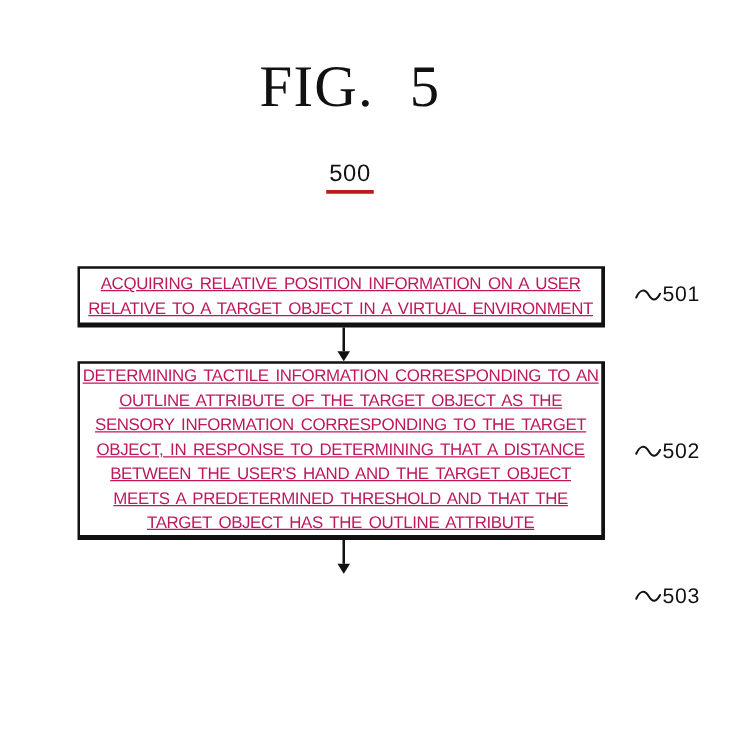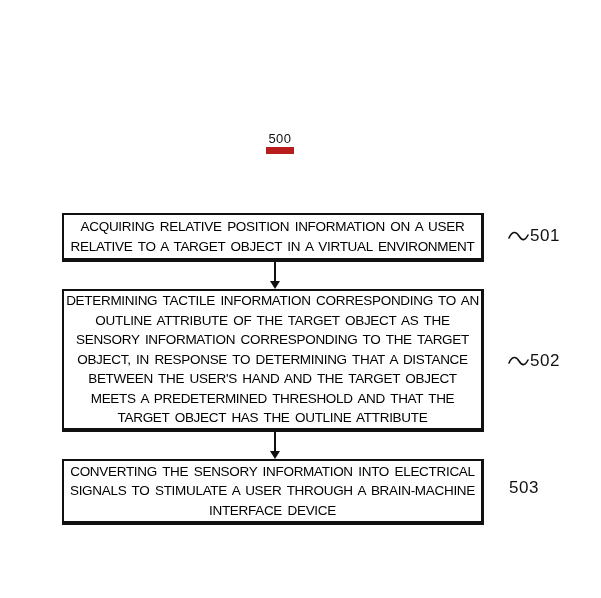--- a/index.html
+++ b/index.html
@@ -31,23 +31,23 @@
   }
   .fig-number-wrap {
     position: absolute;
     top: 129px;
     left: 0;
     width: 560px;
     text-align: center;
   }
   .fig-number {
     display: inline-block;
-    font-size: 13px;
+    font-size: 19px;
     letter-spacing: 0.5px;
-    border-bottom: 7px solid #b91c1c;
+    border-bottom: 3px solid #b91c1c;
     padding: 0 2px 1px 2px;
   }
   .step-box {
     position: absolute;
     left: 62px;
     width: 422px;
     box-sizing: border-box;
     border: 2px solid #111111;
     border-right-width: 3px;
     border-bottom-width: 4px;
@@ -56,21 +56,22 @@
     align-items: center;
     justify-content: center;
     text-align: center;
   }
   .step-text {
     font-size: 13.5px;
     line-height: 19.5px;
     letter-spacing: -0.3px;
     word-spacing: 2px;
     white-space: pre-line;
-    color: #000000;
+    color: #be185d;
+    text-decoration: underline;
   }
   .box-1 { top: 213px; height: 49px; }
   .box-2 { top: 289px; height: 143px; text-align: center; }
   .box-3 { top: 459px; height: 66px; }
 
   .flow-arrow {
     position: absolute;
     left: 269px;
     width: 12px;
     display: flex;
@@ -95,34 +96,35 @@
   .ref-label {
     position: absolute;
     left: 484px;
     display: flex;
     align-items: center;
     height: 18px;
     padding-left: 24px;
   }
   .ref-1 { top: 227px; }
   .ref-2 { top: 352px; justify-content: center; }
-  .ref-3 { top: 478px; flex-direction: column; }
+  .ref-3 { top: 468px; }
   .ref-label svg { display: block; }
   .ref-label .ref-text {
     font-size: 17px;
     letter-spacing: 0.5px;
     color: #111111;
     margin-left: 1px;
   }
 </style>
 </head>
 <body>
 
 <div class="page">
 
+  <div class="fig-title">FIG. 5</div>
 
   <div class="fig-number-wrap">
     <span class="fig-number">500</span>
   </div>
 
   <div class="step-box box-1">
     <div class="step-text">ACQUIRING RELATIVE POSITION INFORMATION ON A USER
 RELATIVE TO A TARGET OBJECT IN A VIRTUAL ENVIRONMENT</div>
   </div>
 
@@ -139,25 +141,20 @@
 BETWEEN THE USER'S HAND AND THE TARGET OBJECT
 MEETS A PREDETERMINED THRESHOLD AND THAT THE
 TARGET OBJECT HAS THE OUTLINE ATTRIBUTE</div>
   </div>
 
   <div class="flow-arrow arrow-2">
     <div class="shaft"></div>
     <div class="head"></div>
   </div>
 
-  <div class="step-box box-3">
-    <div class="step-text">CONVERTING THE SENSORY INFORMATION INTO ELECTRICAL
-SIGNALS TO STIMULATE A USER THROUGH A BRAIN-MACHINE
-INTERFACE DEVICE</div>
-  </div>
 
   <div class="ref-label ref-1">
     <svg width="21" height="14" viewBox="0 0 21 14">
       <path d="M1 9 C 4 2, 8 2, 11 7 S 17 12, 20 6" fill="none" stroke="#111111" stroke-width="1.6" stroke-linecap="round"></path>
     </svg>
     <span class="ref-text">501</span>
   </div>
 
   <div class="ref-label ref-2">
     <svg width="21" height="14" viewBox="0 0 21 14">

